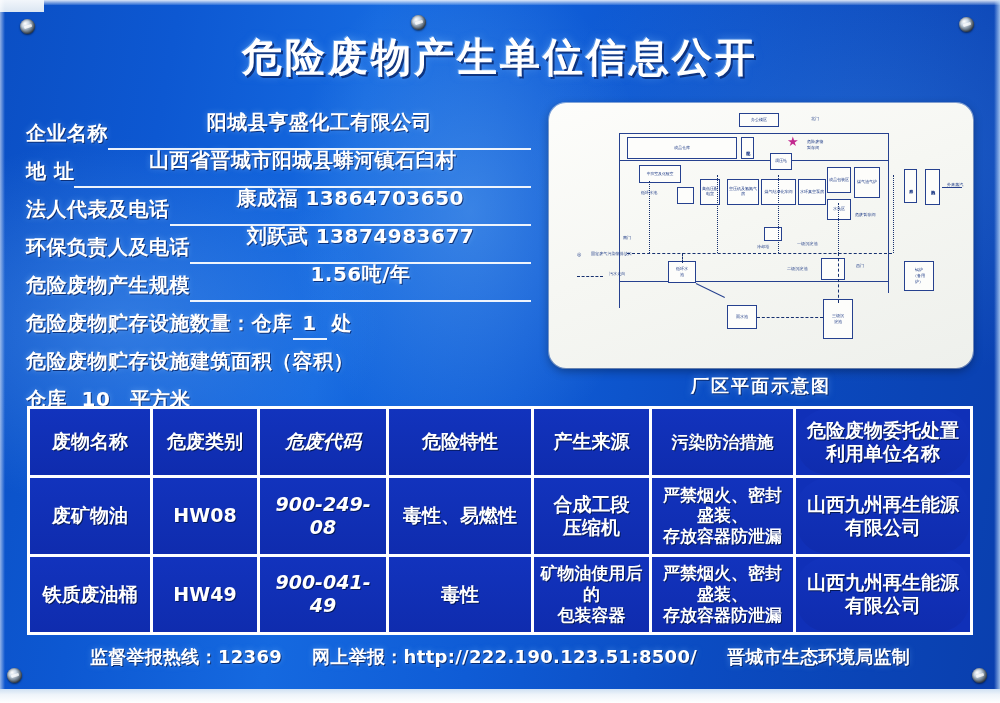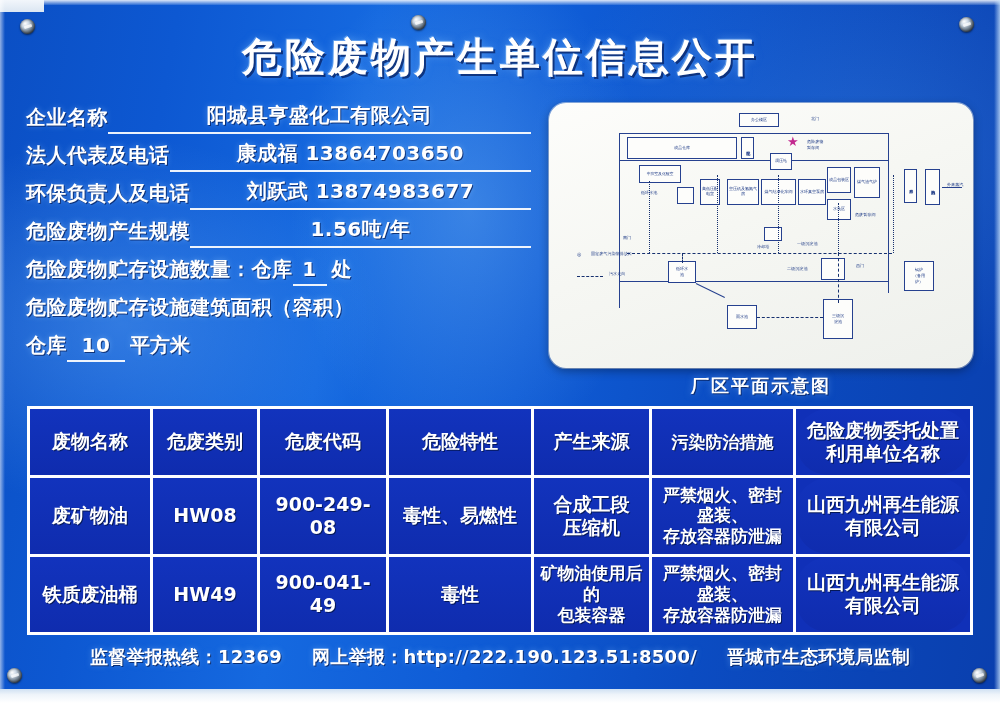--- a/index.html
+++ b/index.html
@@ -53,36 +53,36 @@
   }
   
   .title {
     position: absolute; left: 0; top: 30px; width: 1000px;
     text-align: center;
     font-size: 40px; font-weight: bold; letter-spacing: 3px;
     color: #ffffff;
     text-shadow: 2px 2px 0 rgba(8,40,110,0.85), -1px -1px 0 rgba(180,220,255,0.35), 0 0 9px rgba(140,200,255,0.5);
   }
   .info {
-    position: absolute; left: 26px; top: 96px; width: 505px;
+    position: absolute; left: 26px; top: 112px; width: 505px;
     color: #ffffff;
   }
   .row {
     display: flex; align-items: flex-end;
     height: 38px;
     font-size: 20px; font-weight: bold;
     text-shadow: 1px 1px 0 rgba(6,34,96,0.8), 0 0 6px rgba(150,205,255,0.45);
     white-space: nowrap;
   }
   .lbl { flex: 0 0 auto; letter-spacing: 0.5px; padding-bottom: 3px; }
   .lbl.spread { letter-spacing: 0.5px; }
   .fill {
     flex: 1 1 auto; position: relative;
     border-bottom: 2px solid rgba(255,255,255,0.92);
-    text-align: center; padding-bottom: 3px;
+    text-align: center; padding-bottom: 12px;
     letter-spacing: 0.5px;
   }
   .fill.short { flex: 0 0 auto; min-width: 34px; padding: 0 5px 3px 5px; }
   .tail { flex: 0 0 auto; padding-bottom: 3px; padding-left: 5px; }
   .row.plain .lbl { padding-bottom: 3px; }
   
   .diagram-panel {
     position: absolute; left: 549px; top: 103px;
     width: 424px; height: 265px;
     background: linear-gradient(160deg,#fdfdfb 0%, #f6f7f3 45%, #eef0ec 100%);
@@ -139,21 +139,21 @@
     font-size: 19px; line-height: 1.22;
     padding: 2px 3px;
     text-shadow: 1px 1px 0 rgba(4,22,78,0.9);
     background: linear-gradient(180deg,#1233bd,#0f2cae);
   }
   .trow.head .tcell { font-size: 19px; }
   .tcell:last-child { border-right: none; }
   .trow.body { border-top: 3px solid #ffffff; }
   .c0 { flex: 0 0 123px; }
   .c1 { flex: 0 0 107px; }
-  .c2 { flex: 0 0 129px; }
+  .c2 { flex: 0 0 129px; font-style: italic; }
   .c3 { flex: 0 0 145px; }
   .c4 { flex: 0 0 118px; }
   .c5 { flex: 0 0 144px; font-size: 17px !important; }
   .c6 { flex: 1 1 auto; border-radius: 32px; }
   .tcell.sm { font-size: 17px; }
   
   .footer {
     position: absolute; left: 0; top: 645px; width: 1000px;
     display: flex; justify-content: center; align-items: baseline;
     gap: 30px;
@@ -182,20 +182,24 @@
 
   <div class="title">危险废物产生单位信息公开</div>
 
   <div class="info">
 
     <div class="row">
       <span class="lbl">企业名称</span>
       <span class="fill">阳城县亨盛化工有限公司</span>
     </div>
 
+    <div class="row">
+      <span class="lbl spread">地        址</span>
+      <span class="fill">山西省晋城市阳城县蟒河镇石臼村</span>
+    </div>
 
     <div class="row">
       <span class="lbl">法人代表及电话</span>
       <span class="fill">康成福 13864703650</span>
     </div>
 
     <div class="row">
       <span class="lbl">环保负责人及电话</span>
       <span class="fill">刘跃武 13874983677</span>
     </div>

